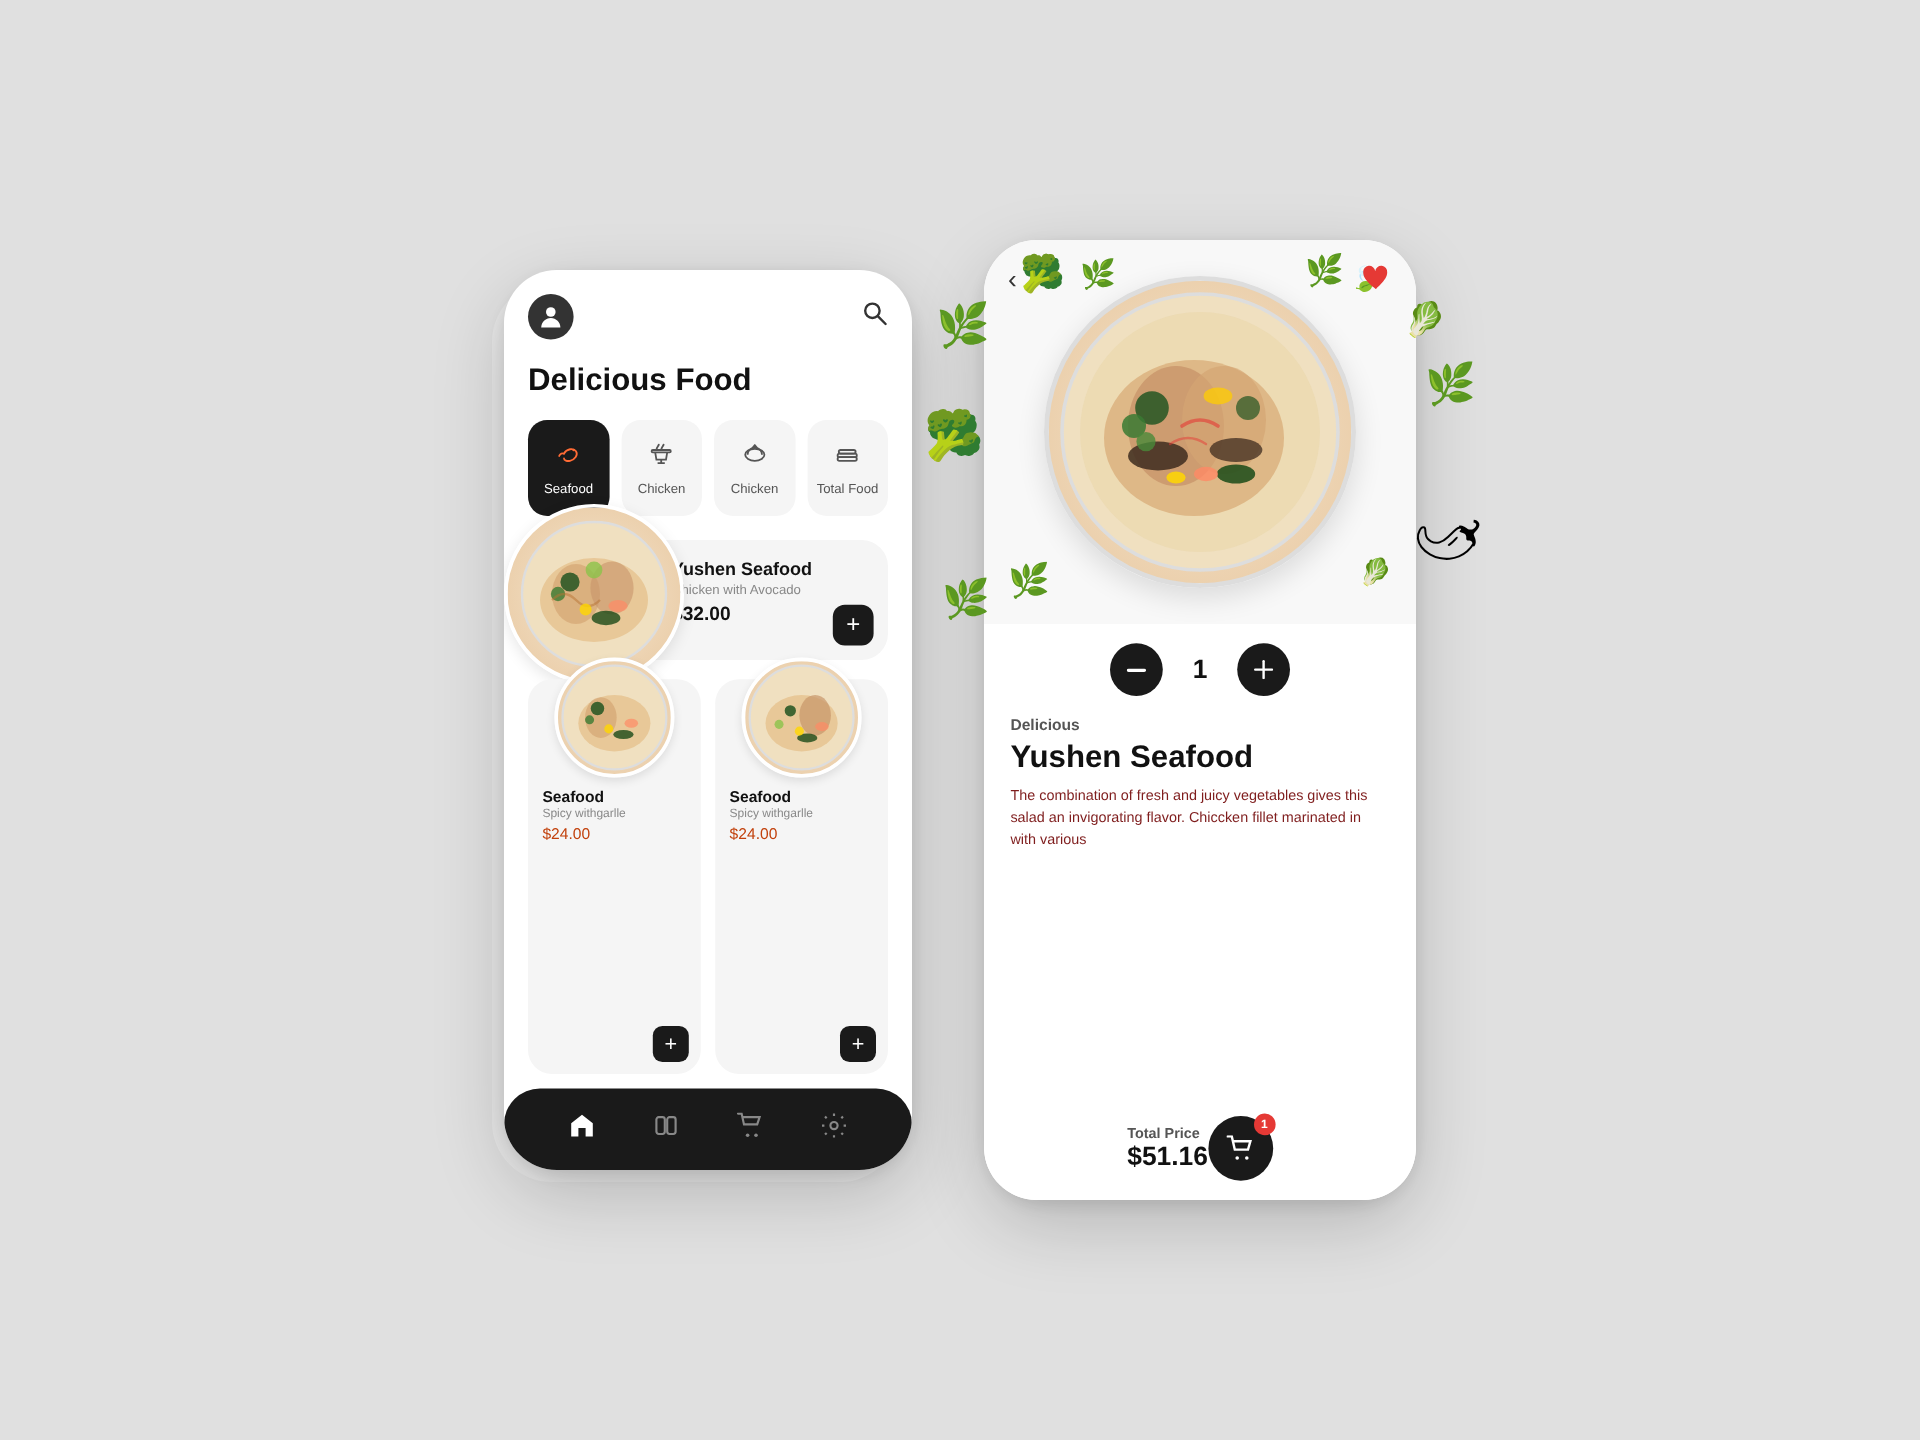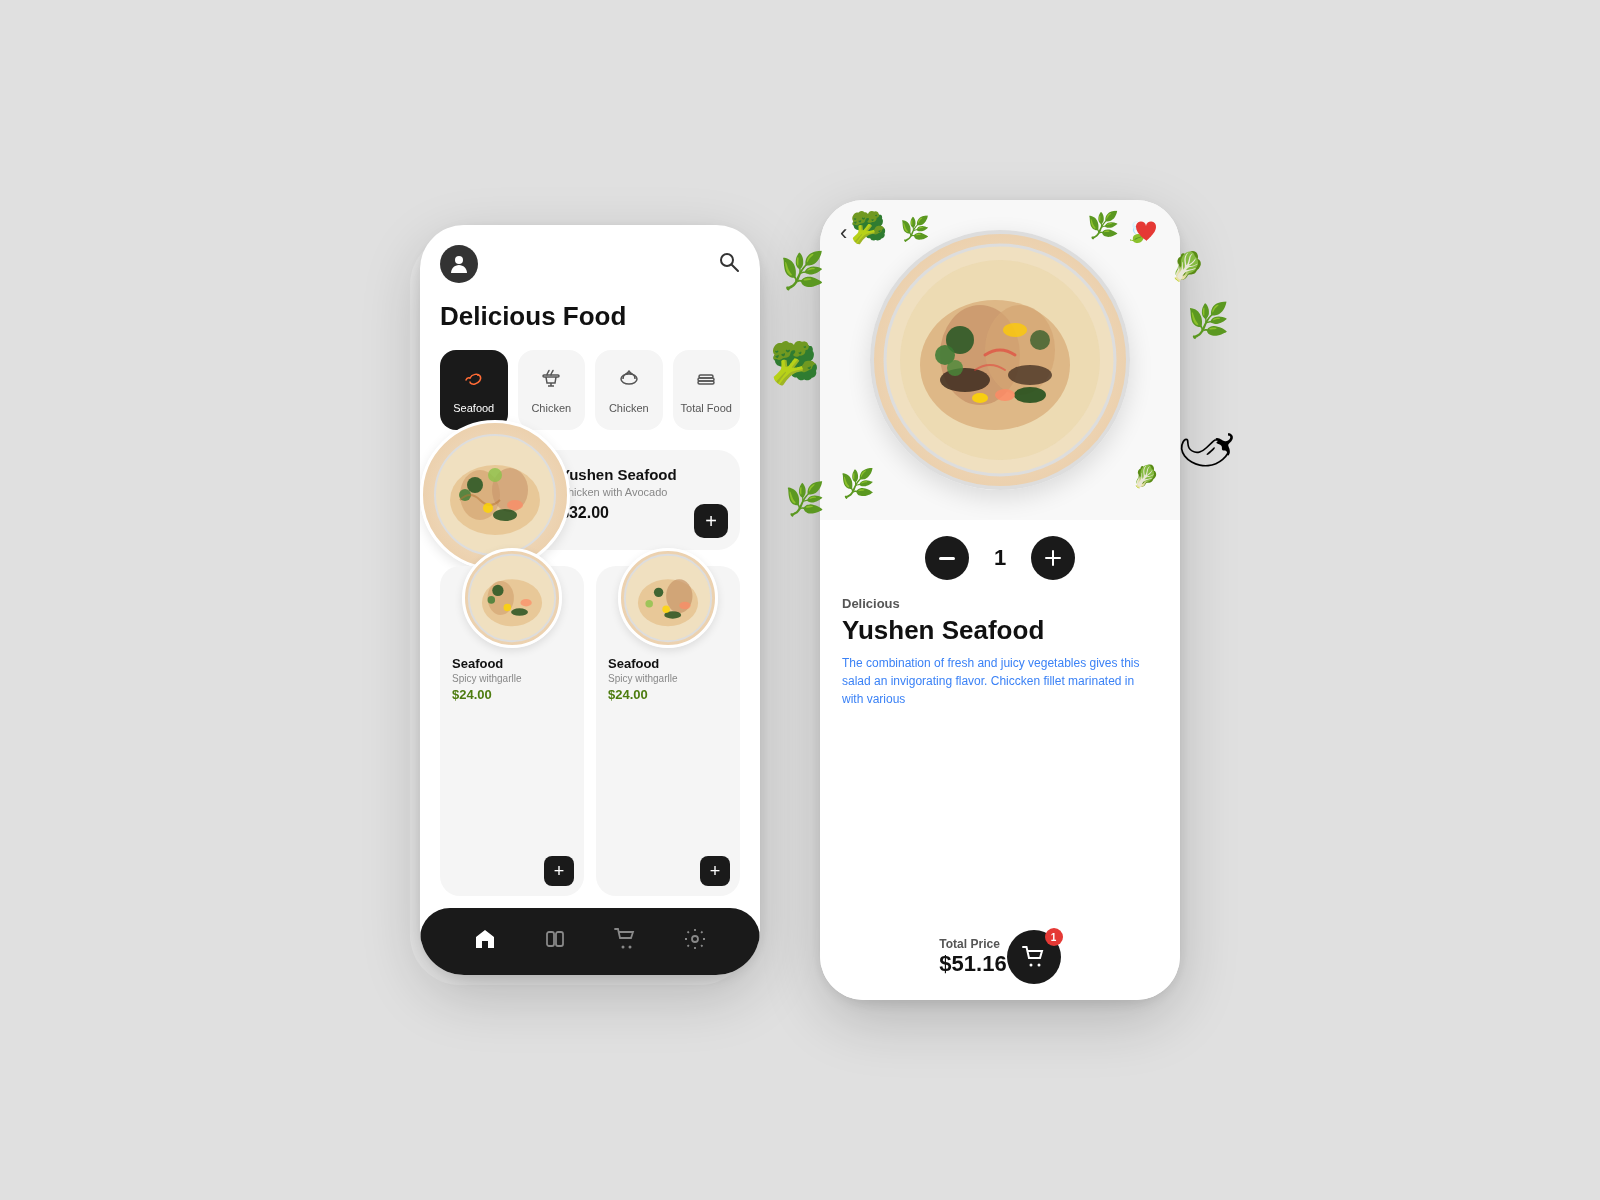--- a/index.html
+++ b/index.html
@@ -231,22 +231,22 @@
       color: #111;
       margin-bottom: 2px;
     }
     .small-card-desc {
       font-size: 10px;
       color: #888;
       margin-bottom: 3px;
     }
     .small-card-price {
       font-size: 13px;
-      font-weight: 700;
-      color: #4d7c0f;
+      font-weight: 400;
+      color: #c2410c;
     }
     .small-add-btn {
       position: absolute;
       bottom: 10px;
       right: 10px;
       width: 30px;
       height: 30px;
       border-radius: 8px;
       background: #1a1a1a;
       color: white;
@@ -404,21 +404,21 @@
       margin-bottom: 4px;
     }
     .s2-name {
       font-size: 26px;
       font-weight: 800;
       color: #111;
       margin-bottom: 8px;
     }
     .s2-desc {
       font-size: 12px;
-      color: #3b82f6;
+      color: #7f1d1d;
       line-height: 1.5;
       margin-bottom: 14px;
       flex: 1;
     }
 
     
     .s2-price-row {
       display: flex;
       justify-content: center;
       align-items: center;

